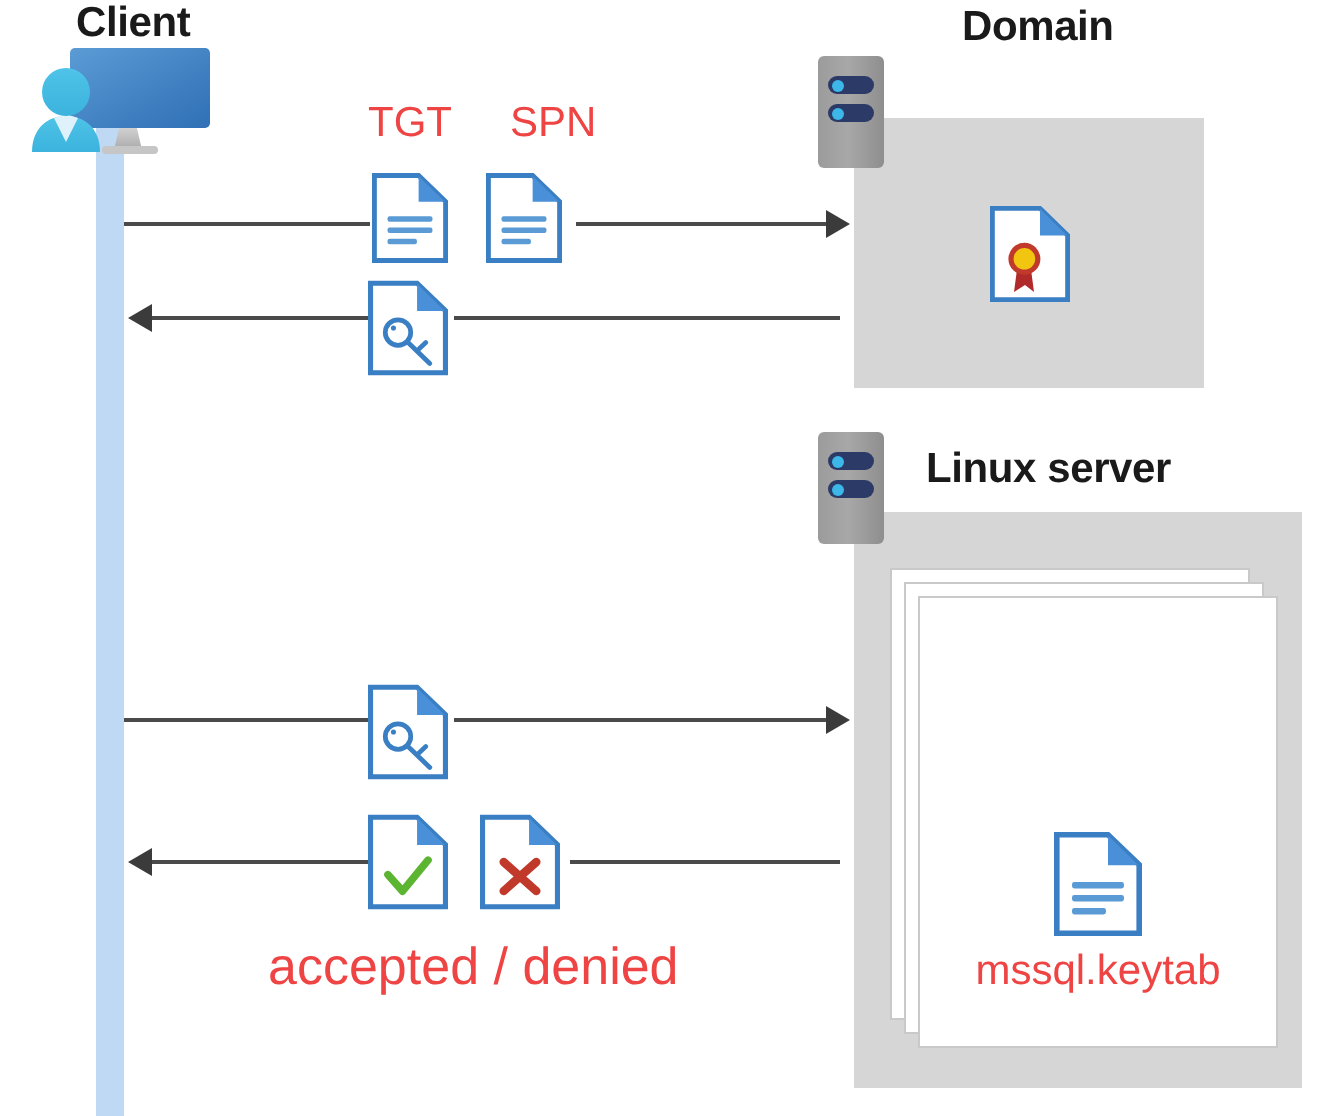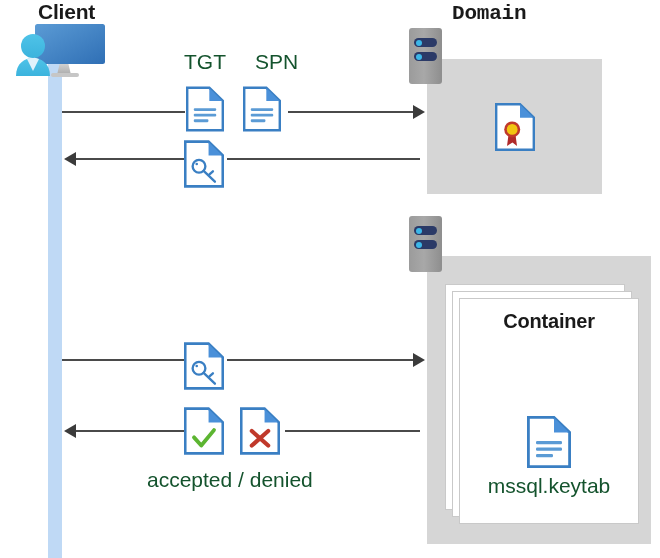--- a/index.html
+++ b/index.html
@@ -20,21 +20,21 @@
   }
   .abs { position: absolute; }
 
   
   .title-bold {
     font-weight: bold;
     color: #1a1a1a;
     letter-spacing: -0.2px;
   }
   .label-plain {
-    color: #14532d;
+    color: #ef4444;
     font-weight: 400;
   }
 
   
   #client-lifeline {
     left: 48px;
     top: 62px;
     width: 14px;
     height: 496px;
     background: #bfd9f5;
@@ -137,21 +137,21 @@
     </svg>
   </div>
 
   <div class="abs gray-panel" id="dc-panel"></div>
 
   <div class="abs rack" id="dc-rack">
     <span class="pill p1"></span>
     <span class="pill p2"></span>
   </div>
 
-  <div class="abs title-bold" style="left:452px; top:1px; font-size:21px; line-height:26px;font-family:Liberation Mono, monospace;">
+  <div class="abs title-bold" style="left:481px; top:1px; font-size:21px; line-height:26px;">
     <div>Domain</div>
   </div>
 
   <div class="abs" style="left:495px; top:103px;">
     <svg width="40" height="48" viewBox="0 0 40 48" class="doc-ico">
       <path d="M1.2 1.2 H25 L38.8 14.6 V46.8 H1.2 Z" fill="#ffffff" stroke="#3a7fc3" stroke-width="2.4"></path>
       <path d="M25 1.5 L38.5 14.8 H25 Z" fill="#4a90d9"></path>
 
       <path d="M14 28 L12 43 L17.5 39.5 L22 43 L20 28 Z" fill="#b02a2a"></path>
 
@@ -160,26 +160,26 @@
     </svg>
   </div>
 
   <div class="abs gray-panel" id="linux-panel"></div>
 
   <div class="abs rack" id="linux-rack">
     <span class="pill p1"></span>
     <span class="pill p2"></span>
   </div>
 
+  <div class="abs title-bold" style="left:463px; top:223px; font-size:21px;">Linux server</div>
 
   <div class="abs card" id="card-back"></div>
   <div class="abs card" id="card-mid"></div>
   <div class="abs card" id="card-front"></div>
 
-  <div class="abs title-bold" style="left:459px; top:310px; width:180px; text-align:center; font-size:20px;">Container</div>
 
 
   <div class="abs" style="left:527px; top:416px;">
     <svg width="44" height="52" viewBox="0 0 44 52" class="doc-ico">
       <path d="M1.4 1.4 H27 L42.6 16.4 V50.6 H1.4 Z" fill="#ffffff" stroke="#3a7fc3" stroke-width="2.8"></path>
       <path d="M27 1.8 L42.2 16.6 H27 Z" fill="#4a90d9"></path>
       <rect x="9" y="25" width="26" height="3.2" rx="1.2" fill="#5b9bd5"></rect>
       <rect x="9" y="31.5" width="26" height="3.2" rx="1.2" fill="#5b9bd5"></rect>
       <rect x="9" y="38" width="17" height="3.2" rx="1.2" fill="#5b9bd5"></rect>
     </svg>
@@ -264,15 +264,15 @@
     <svg width="40" height="50" viewBox="0 0 44 52" class="doc-ico">
       <path d="M1.4 1.4 H27 L42.6 16.4 V50.6 H1.4 Z" fill="#ffffff" stroke="#3a7fc3" stroke-width="2.8"></path>
       <path d="M27 1.8 L42.2 16.6 H27 Z" fill="#4a90d9"></path>
       <g stroke="#c0392b" stroke-width="4.6" stroke-linecap="round">
         <path d="M13 26 L31 42"></path>
         <path d="M31 26 L13 42"></path>
       </g>
     </svg>
   </div>
 
-  <div class="abs label-plain" style="left:147px; top:468px; font-size:21px;">accepted / denied</div>
+  <div class="abs label-plain" style="left:134px; top:468px; font-size:26px;">accepted / denied</div>
 
 </div>
 
 </body></html>

